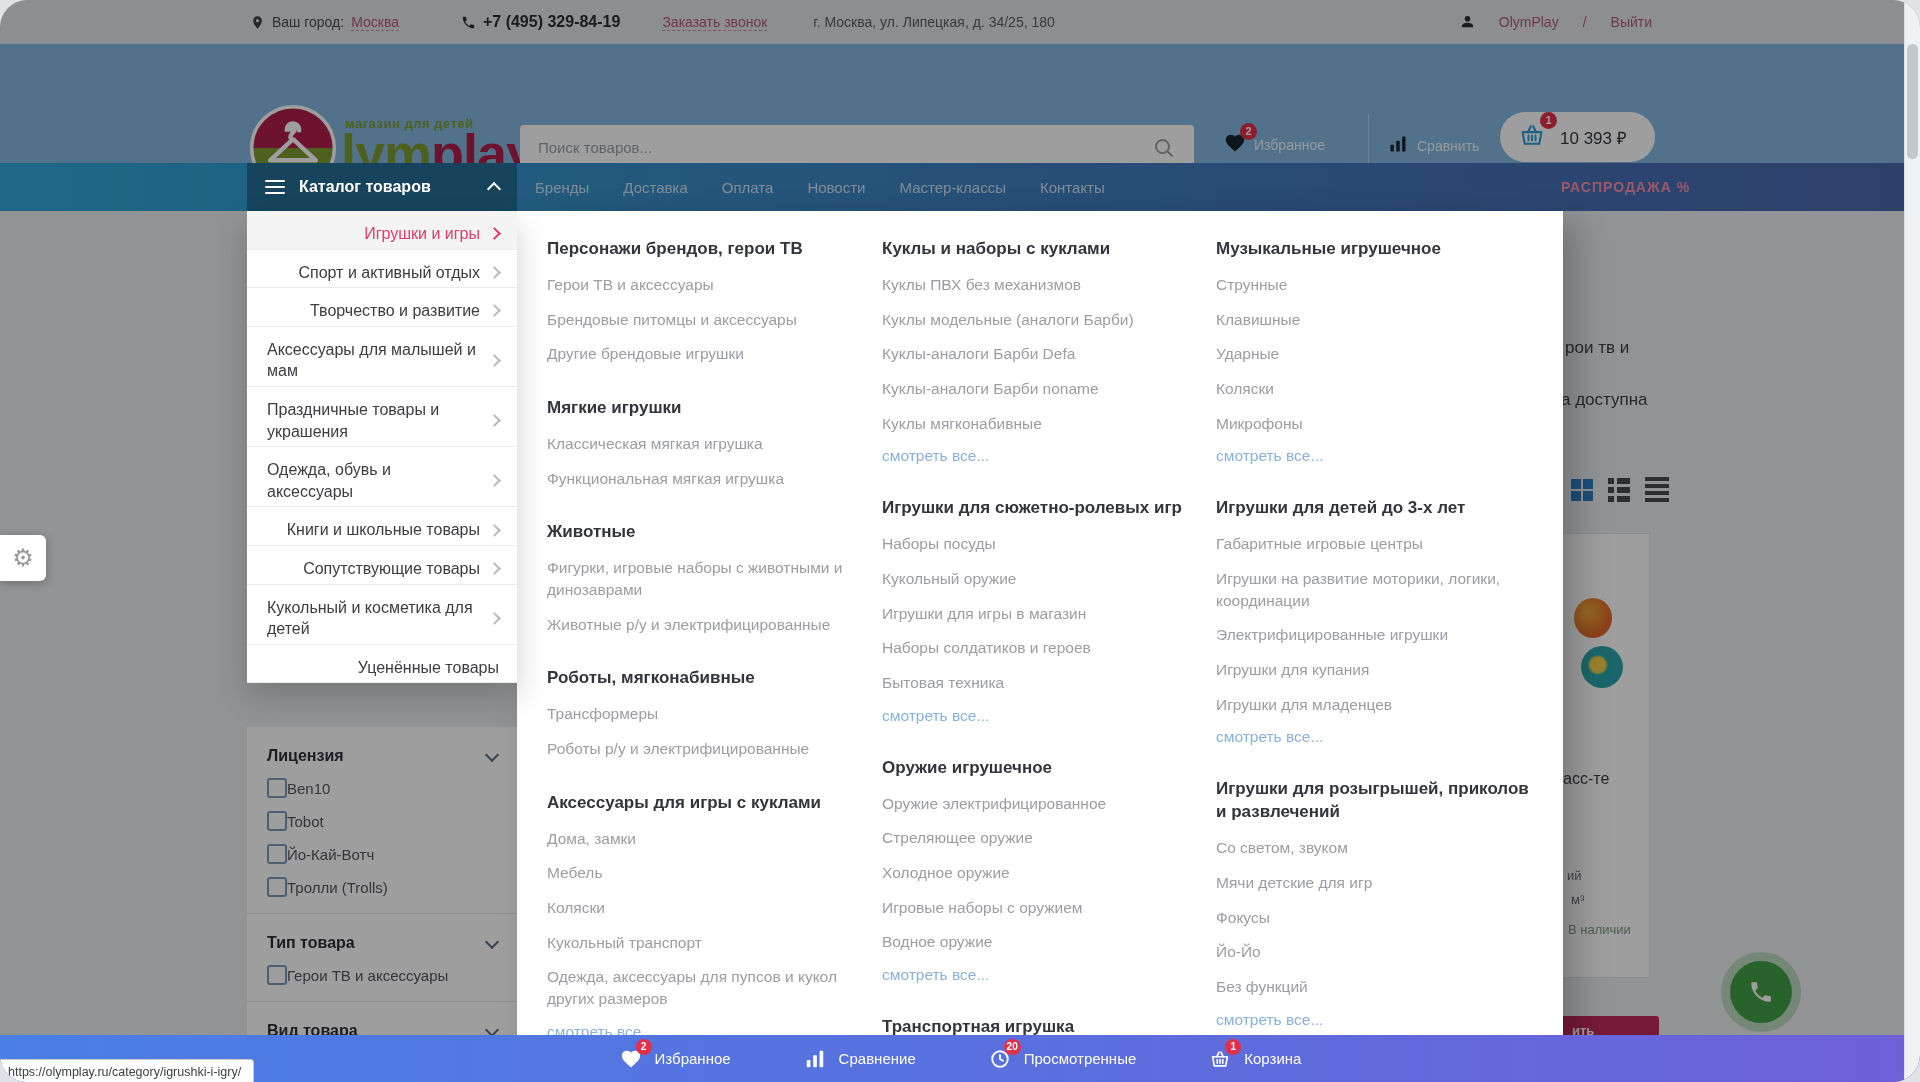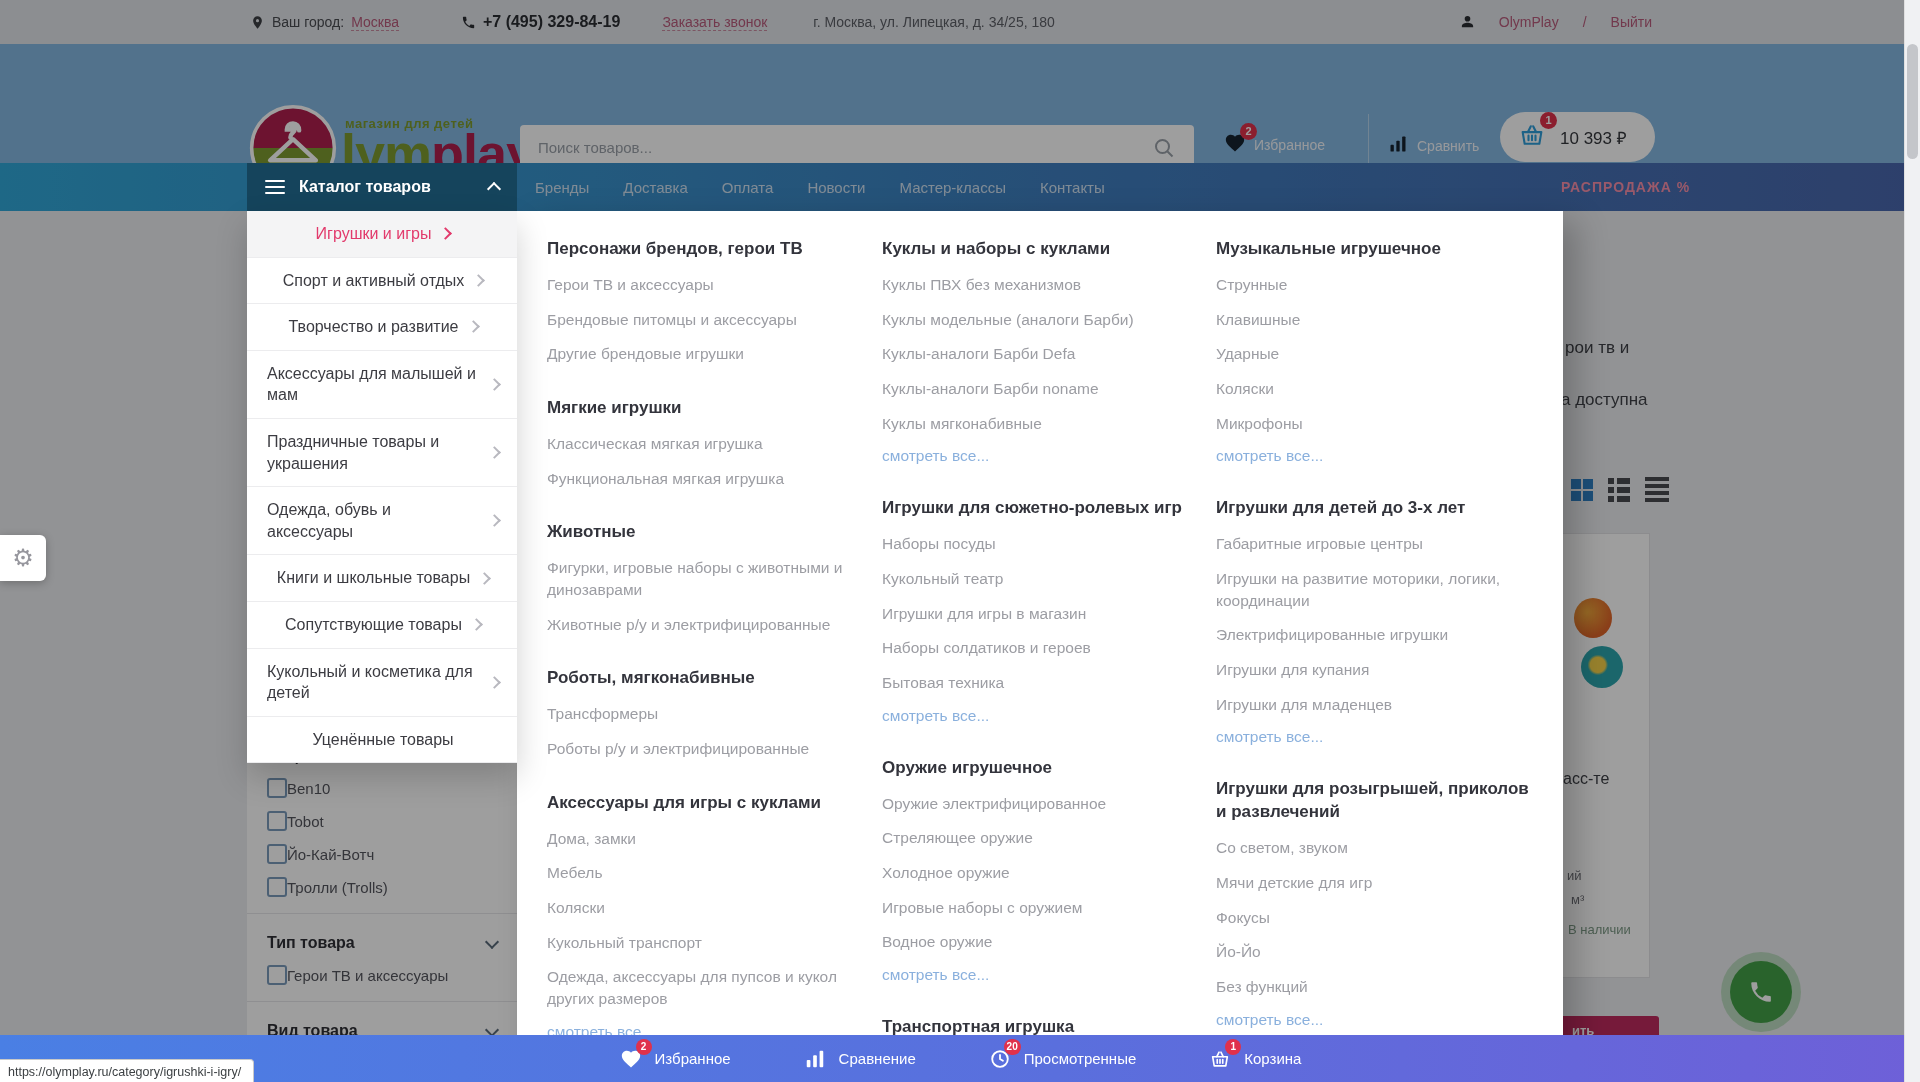--- a/index.html
+++ b/index.html
@@ -1,16 +1,16 @@
 <!DOCTYPE html>
 <html lang="ru"><head>
 <meta charset="utf-8">
 <style>
   html,body{margin:0;padding:0;background:#dfe2e7;font-family:"Liberation Sans",sans-serif;}
-  #screen{position:relative;width:1920px;height:1082px;overflow:hidden;background:#eceef1;}
+  #screen{position:relative;width:1920px;height:1082px;overflow:hidden;background:#eceef1;border-radius:27px;}
 
   
   .topbar{position:absolute;left:0;top:0;width:1920px;height:44px;background:#e3e5ea;z-index:1;
           display:flex;align-items:center;font-size:14px;color:#4a4d52;box-sizing:border-box;padding:0 268px 0 250px;}
   .topbar .grp{display:flex;align-items:center;gap:7px;white-space:nowrap;}
   .tb-link{color:#b85c7c;border-bottom:1px dashed #c98ba0;cursor:pointer;}
   .tb-phone{font-weight:bold;color:#2b2e33;font-size:16px;}
   .tb-addr{color:#5c5f66;}
   .tb-right{margin-left:auto;display:flex;align-items:flex-start;gap:24px;}
   .tb-user{color:#b85c7c;}
@@ -49,22 +49,22 @@
   .burger{display:inline-block;width:20px;margin-right:14px;}
   .burger span{display:block;height:2px;background:#fff;margin:4px 0;border-radius:1px;}
   .catalog-label{font-size:16px;font-weight:bold;flex:1;}
   .chev{display:inline-block;width:8px;height:8px;border-right:2px solid currentColor;border-bottom:2px solid currentColor;}
   .chev.up{transform:rotate(-135deg);margin-top:4px;}
   .chev.right{transform:rotate(-45deg);width:7px;height:7px;}
   .chev.down{transform:rotate(45deg);margin-top:-3px;}
 
   
   .sidebar{position:absolute;left:247px;top:211px;width:270px;background:#fff;z-index:10;box-shadow:0 14px 30px rgba(0,0,0,.18);}
-  .sb-item{display:flex;align-items:center;justify-content:center;box-sizing:border-box;
-           padding:12px 18px 12px 20px;border-bottom:1px solid #ececee;font-size:16px;color:#3c3c42;cursor:pointer;line-height:1.35;}
+  .sb-item{display:flex;align-items:center;justify-content:flex-end;box-sizing:border-box;
+           padding:12px 18px 4px 20px;border-bottom:1px solid #ececee;font-size:16px;color:#3c3c42;cursor:pointer;line-height:1.35;}
   .sb-item .chev{color:#b8b8bf;flex:0 0 auto;margin-left:10px;}
   .sb-item.active{color:#e23a6c;background:#f4f4f5;}
   .sb-item.active .chev{color:#e23a6c;}
 
   
   .filters{position:absolute;left:247px;top:727px;width:270px;background:#fff;z-index:1;}
   .flt-sec{box-sizing:border-box;padding:20px 20px 16px 20px;border-bottom:1px solid #e7e7ea;}
   .flt-head{display:flex;align-items:center;justify-content:space-between;font-size:16px;font-weight:bold;color:#2f3036;cursor:pointer;}
   .flt-head .chev{color:#5a6b7a;}
   .flt-opt{display:flex;align-items:center;margin-top:13px;font-size:15px;color:#55565e;cursor:pointer;}
@@ -403,21 +403,21 @@
           <div class="mm-item">Куклы ПВХ без механизмов</div>
           <div class="mm-item">Куклы модельные (аналоги Барби)</div>
           <div class="mm-item">Куклы-аналоги Барби Defa</div>
           <div class="mm-item">Куклы-аналоги Барби noname</div>
           <div class="mm-item">Куклы мягконабивные</div>
           <div class="mm-more">смотреть все...</div>
         </div>
         <div class="mm-group">
           <div class="mm-title">Игрушки для сюжетно-ролевых игр</div>
           <div class="mm-item">Наборы посуды</div>
-          <div class="mm-item">Кукольный театр</div>
+          <div class="mm-item">Кукольный оружие</div>
           <div class="mm-item">Игрушки для игры в магазин</div>
           <div class="mm-item">Наборы солдатиков и героев</div>
           <div class="mm-item">Бытовая техника</div>
           <div class="mm-more">смотреть все...</div>
         </div>
         <div class="mm-group">
           <div class="mm-title">Оружие игрушечное</div>
           <div class="mm-item">Оружие электрифицированное</div>
           <div class="mm-item">Стреляющее оружие</div>
           <div class="mm-item">Холодное оружие</div>

